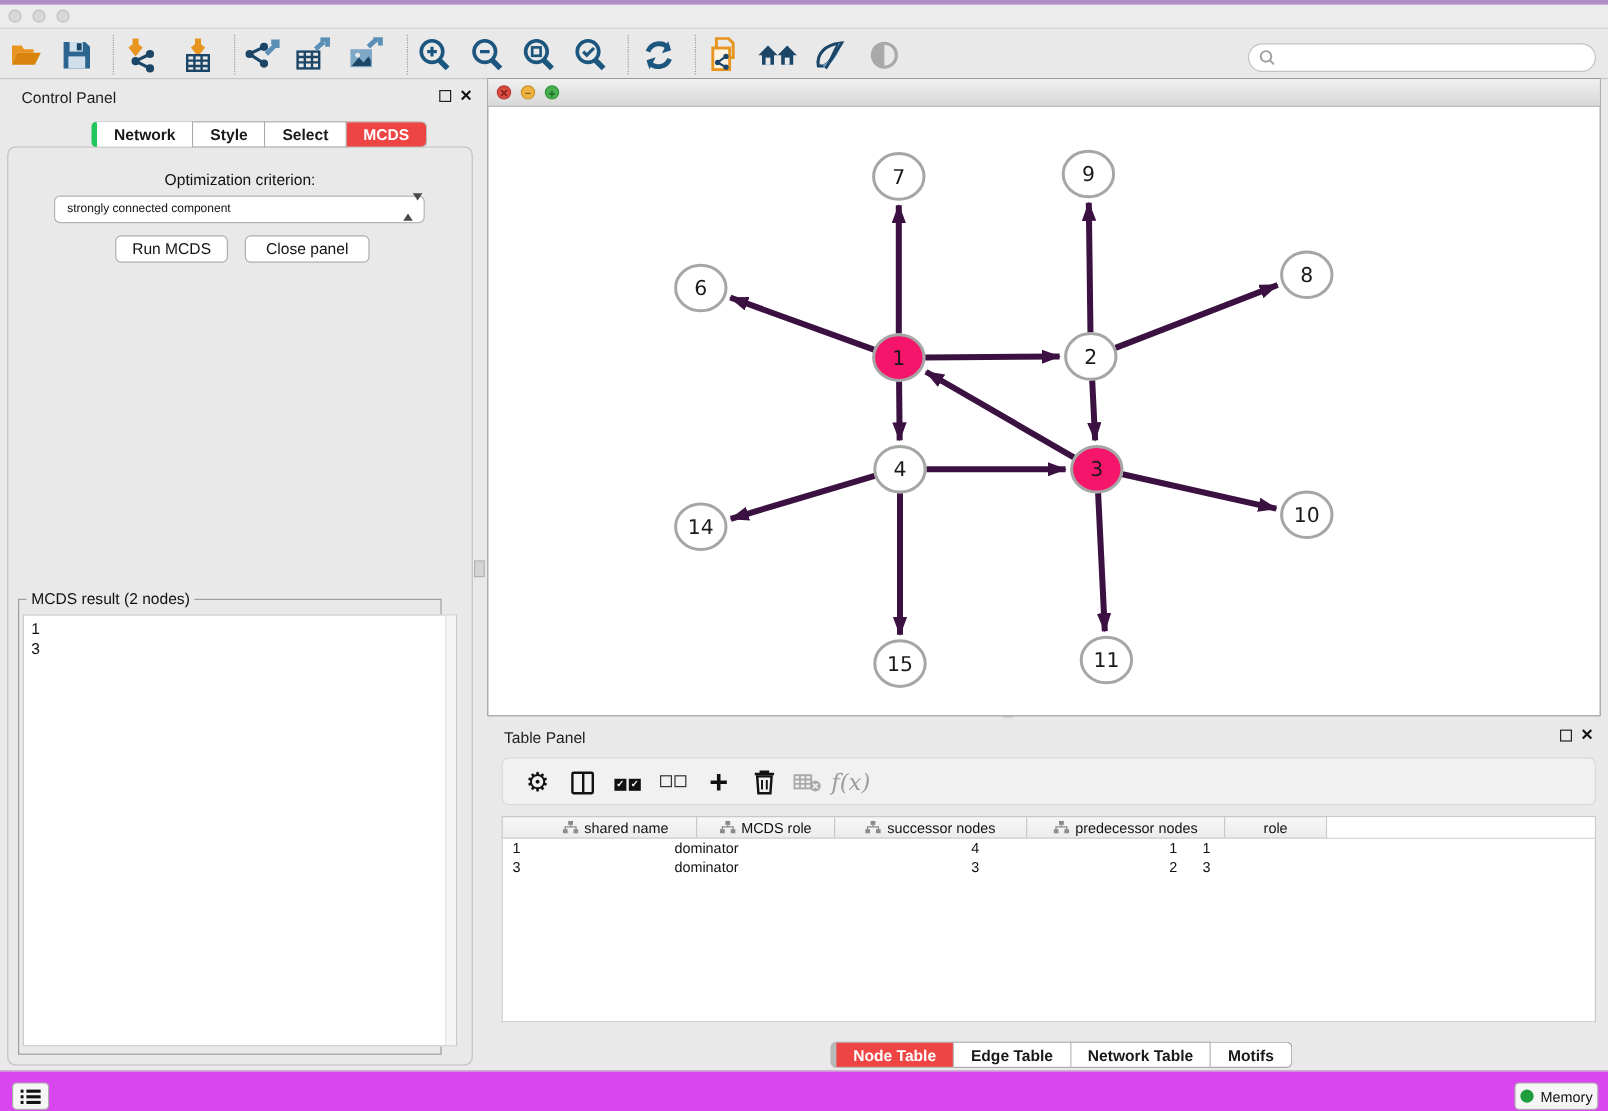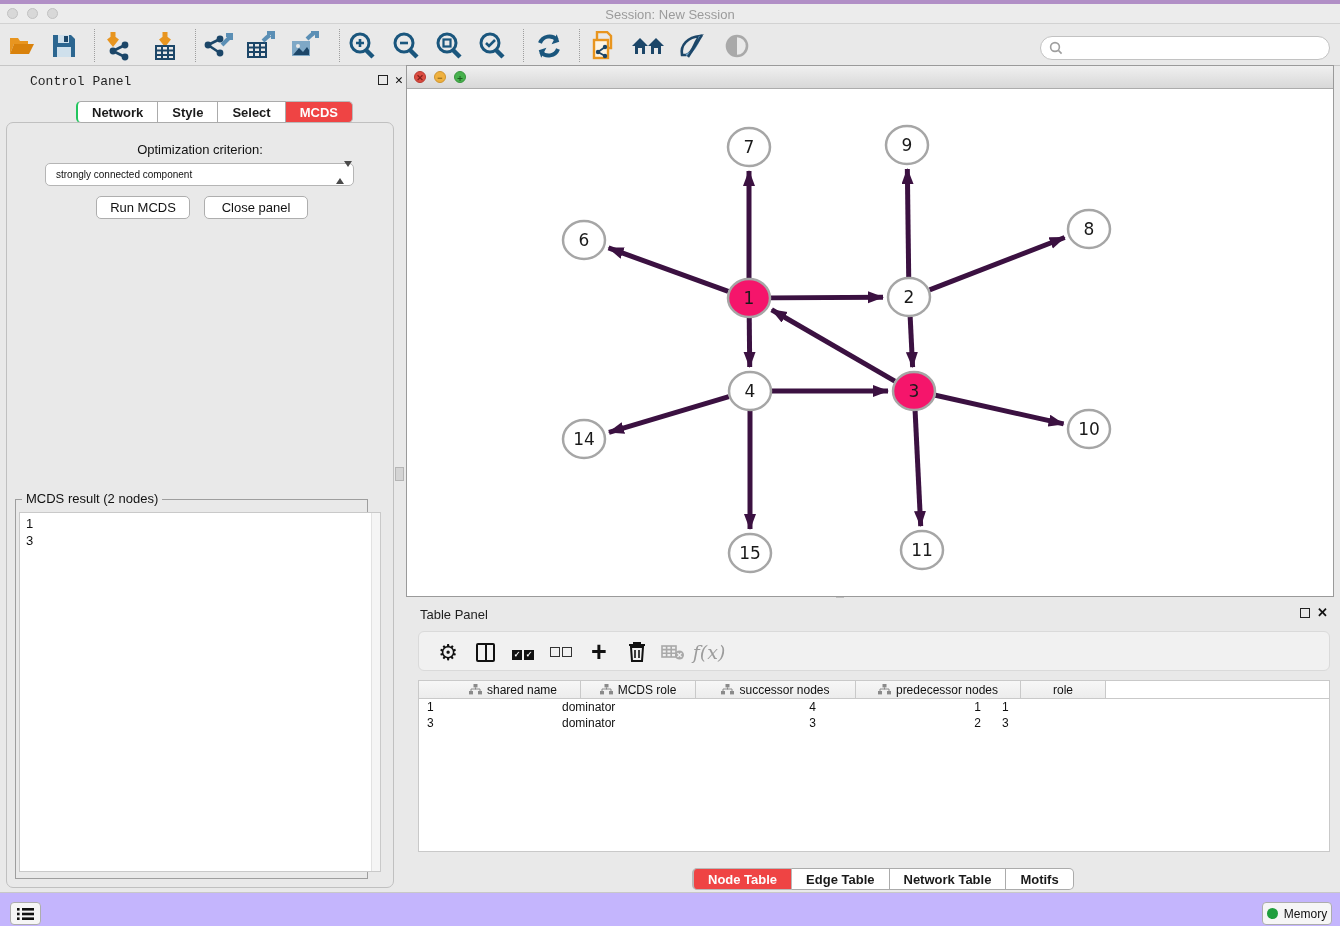--- a/index.html
+++ b/index.html
@@ -13,27 +13,27 @@
   .win-title { position:absolute; top:3px; left:0; width:100%; text-align:center; font-size:13px; color:#9B9B9B; }
 
   
   .toolbar { position:absolute; left:0; top:21px; width:1340px; height:41px; background:#E9E9E9; border-bottom:1px solid #C6C6C6; }
   .tb-sep { position:absolute; top:4px; height:33px; width:0; border-left:1px dotted #9E9E9E; }
   .tb-ic { position:absolute; top:3px; width:36px; height:36px; display:flex; align-items:center; justify-content:center; cursor:default; }
   .searchbox { position:absolute; left:1040px; top:11px; width:290px; height:24px; background:#FFFFFF; border:1px solid #C2C2C2; border-radius:12px; display:flex; align-items:center; padding-left:8px; }
   .searchbox input { border:none; outline:none; flex:1; font-size:12px; background:transparent; margin-left:4px; }
 
   
-  .cp-header { position:absolute; left:16px; top:62px; width:400px; height:30px;font-family:Liberation Mono, monospace; }
+  .cp-header { position:absolute; left:4px; top:62px; width:400px; height:30px; }
   .panel-title { font-size:13px; color:#1F1F1F; position:absolute; left:14px; top:8px; }
   .float-btn { position:absolute; width:10px; height:10px; border:1.5px solid #222; top:9px; }
   .close-btn { position:absolute; font-size:13px; font-weight:bold; color:#111; top:6px; }
   .cp-tabs { position:absolute; left:76px; top:97px; height:22px; display:flex; z-index:3; }
   .tab { height:22px; background:#FFFFFF; border:1px solid #ABABAB; border-left:none; font-size:13px; font-weight:bold; color:#1A1A1A; display:flex; align-items:center; justify-content:center; padding:0 14px; }
-  .tab:first-child { border-left:2px solid #22c55e; border-radius:5px 0 0 5px; }
+  .tab:first-child { border-left:5px solid #22c55e; border-radius:5px 0 0 5px; }
   .tab:last-child { border-radius:0 5px 5px 0; }
   .tab.active { background:#ef4444; color:#FDFDFD; border-color:#B9B9B9; }
   .cp-body { position:absolute; left:6px; top:118px; width:388px; height:766px; background:#E9E9E9; border:1px solid #C0C0C0; border-radius:7px; }
   .opt-label { position:absolute; left:0; top:19px; width:100%; text-align:center; font-size:13px; color:#111; }
   .criterion { position:absolute; left:38px; top:40px; width:309px; height:23px; background:#FFFFFF; border:1px solid #B5B5B5; border-radius:5px; font-size:10px; color:#111; display:flex; align-items:center; padding-left:10px; }
   .spin { position:absolute; right:8px; top:3px; width:9px; height:16px; }
   .spin .up { width:0;height:0;border-left:4.5px solid transparent;border-right:4.5px solid transparent;border-bottom:6px solid #4A4A4A; margin-bottom:3px; }
   .spin .dn { width:0;height:0;border-left:4.5px solid transparent;border-right:4.5px solid transparent;border-top:6px solid #4A4A4A; }
   .cp-btn { position:absolute; top:73px; height:23px; background:#FFFFFF; border:1px solid #AEAEAE; border-radius:5px; font-size:13px; color:#111; display:flex; align-items:center; justify-content:center; }
   .groupbox { position:absolute; left:8px; top:376px; width:353px; height:380px; border:1px solid #9E9E9E; }
@@ -67,35 +67,34 @@
 
   .dtable { position:absolute; left:418px; top:676px; width:912px; }
   .dt-headrow { position:relative; height:19px; background:linear-gradient(#F7F7F7,#ECECEC); border:1px solid #C9C9C9; display:flex;padding-left:27px; }
   .dt-h { position:relative; height:100%; border-right:1px solid #C9C9C9; display:flex; align-items:center; justify-content:center; gap:5px; font-size:12px; color:#111; }
   .dt-body { background:#FFFFFF; border:1px solid #C9C9C9; border-top:none; height:153px; position:relative; }
   .dt-row { display:flex; height:16px; font-size:12px; color:#111; }
   .dt-c { padding:1px 13px 0 8px; }
   .r { text-align:right; }
   .tp-bottombar { position:absolute; left:406px; top:848px; width:928px; height:14px; background:#E9E9E9; }
   .tp-tabs { position:absolute; left:692px; top:864px; height:23px; display:flex; z-index:2; }
-  .statusbar { position:absolute; left:0; top:888px; width:1340px; height:34px; background:#c4b5fd; border-top:1px solid #C8C8C8; }
+  .statusbar { position:absolute; left:0; top:888px; width:1340px; height:34px; background:#d946ef; border-top:1px solid #C8C8C8; }
   .sb-btn { position:absolute; top:9px; height:23px; background:#F6F6F6; border:1px solid #ADADAD; border-radius:4px; display:flex; align-items:center; justify-content:center; }
   .mem-dot { width:11px; height:11px; border-radius:50%; background:#1F9E3E; margin-right:6px; }
   .hier-icon { width:13px; height:11px; }
 </style>
 </head>
 <body>
 
 <div id="app">
 
   <div class="titlebar">
     <div class="tl-dot" style="left:7px"></div>
     <div class="tl-dot" style="left:27px"></div>
     <div class="tl-dot" style="left:47px"></div>
-    <div class="win-title">Session: New Session</div>
   </div>
 
   <div class="toolbar">
     <div class="tb-ic" style="left:4px">
       <svg width="28" height="24" viewBox="0 0 28 24">
           <path d="M2 4 h8 l2 3 h8 v3 H6 L2 20 Z" fill="#E8951F"></path>
           <path d="M6 10 h20 l-5 10 H2 Z" fill="#D9820C"></path>
         </svg>
     </div>
     <div class="tb-ic" style="left:46px">

